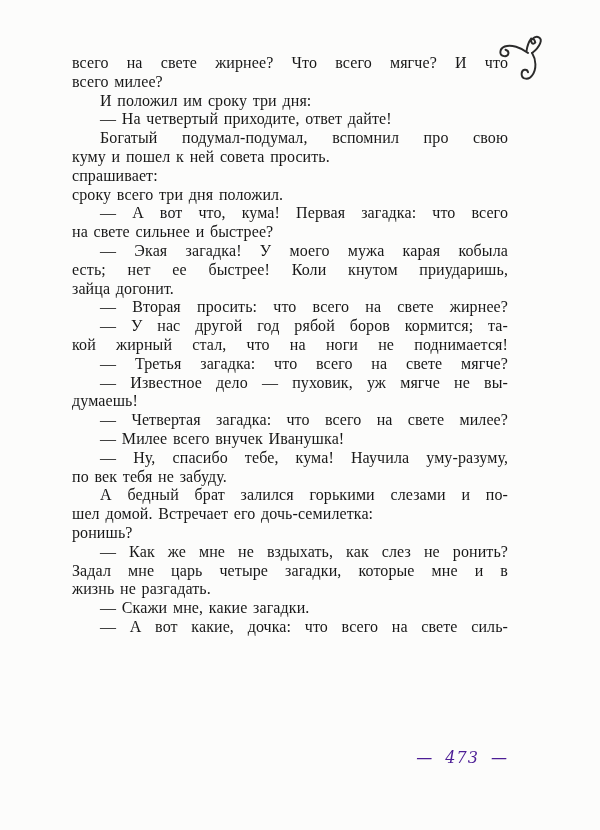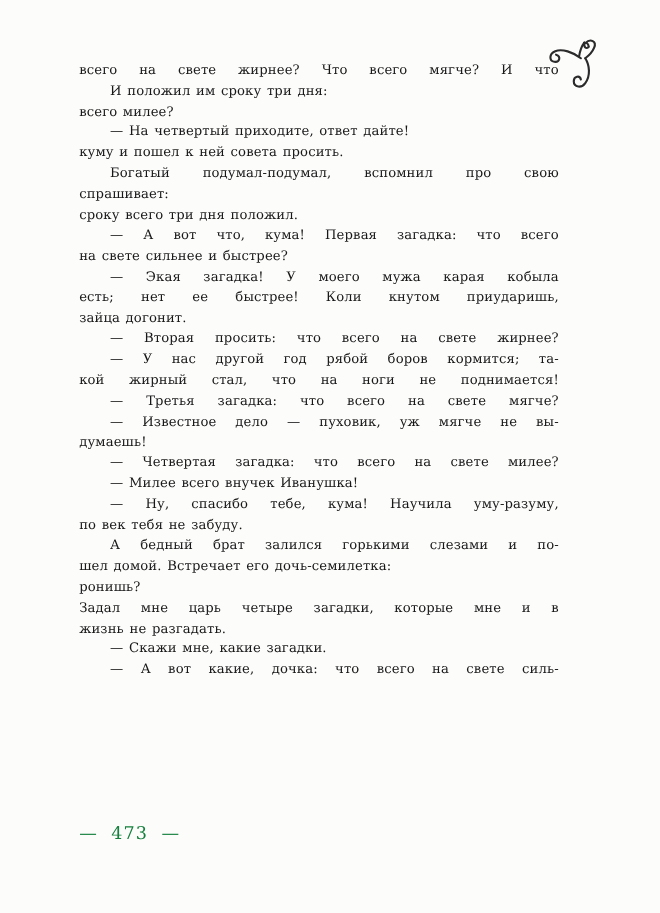--- a/index.html
+++ b/index.html
@@ -19,46 +19,48 @@
     background: #fcfcfb;
   }
   .text-block {
     position: absolute;
     left: 72px;
     top: 54px;
     width: 436px;
     color: #181818;
   }
   .line {
-    font-size: 12px;
+    font-size: 16px;
     line-height: 18.8px;
     height: 18.8px;
     white-space: nowrap;
     text-align: left;
     word-spacing: 0.10em;
     letter-spacing: 0.1px;
+    font-family: Liberation Serif, serif;
   }
   .line.just {
     white-space: normal;
     text-align: justify;
     text-align-last: justify;
   }
   .line.indent {
     text-indent: 28px;
   }
   .page-number {
     position: absolute;
     left: 72px;
     top: 748px;
     width: 436px;
-    text-align: left;
+    text-align: right;
     font-size: 16px;
+    font-style: italic;
     letter-spacing: 1px;
     word-spacing: 6px;
-    color: #15803d;
+    color: #4c1d95;
   }
   .ornament {
     position: absolute;
     left: 492px;
     top: 32px;
     width: 56px;
     height: 58px;
   }
   .ornament svg {
     width: 100%;
@@ -78,45 +80,46 @@
 
         <path d="M40,24 C41,17 43,12 46,8 C45,14 48,16 51,13 C50,9 48,8 47,9 C53,3 60,7 57,14 C55,19 51,23 47,26"></path>
 
         <path d="M47,26 C52,34 53,46 47,54 C43,60 34,59 34,52 C34,46 41,45 42,50"></path>
       </g>
     </svg>
   </span>
 
   <div class="text-block">
       <div class="line just">всего на свете жирнее? Что всего мягче? И что</div>
+      <div class="line">всего милее?</div>
       <div class="line indent">И положил им сроку три дня:</div>
-      <div class="line">всего милее?</div>
       <div class="line indent">— На четвертый приходите, ответ дайте!</div>
+      <div class="line indent just">Богатый подумал-подумал, вспомнил про свою</div>
       <div class="line">куму и пошел к ней совета просить.</div>
-      <div class="line indent just">Богатый подумал-подумал, вспомнил про свою</div>
       <div class="line">спрашивает:</div>
       <div class="line">сроку всего три дня положил.</div>
       <div class="line indent just">— А вот что, кума! Первая загадка: что всего</div>
       <div class="line">на свете сильнее и быстрее?</div>
       <div class="line indent just">— Экая загадка! У моего мужа карая кобыла</div>
       <div class="line just">есть; нет ее быстрее! Коли кнутом приударишь,</div>
       <div class="line">зайца догонит.</div>
       <div class="line indent just">— Вторая просить: что всего на свете жирнее?</div>
       <div class="line indent just">— У нас другой год рябой боров кормится; та-</div>
       <div class="line just">кой жирный стал, что на ноги не поднимается!</div>
       <div class="line indent just">— Третья загадка: что всего на свете мягче?</div>
       <div class="line indent just">— Известное дело — пуховик, уж мягче не вы-</div>
       <div class="line">думаешь!</div>
       <div class="line indent just">— Четвертая загадка: что всего на свете милее?</div>
       <div class="line indent">— Милее всего внучек Иванушка!</div>
       <div class="line indent just">— Ну, спасибо тебе, кума! Научила уму-разуму,</div>
       <div class="line">по век тебя не забуду.</div>
       <div class="line indent just">А бедный брат залился горькими слезами и по-</div>
       <div class="line">шел домой. Встречает его дочь-семилетка:</div>
       <div class="line">ронишь?</div>
+      <div class="line indent just">— Как же мне не вздыхать, как слез не ронить?</div>
       <div class="line just">Задал мне царь четыре загадки, которые мне и в</div>
       <div class="line">жизнь не разгадать.</div>
       <div class="line indent">— Скажи мне, какие загадки.</div>
       <div class="line indent just">— А вот какие, дочка: что всего на свете силь-</div>
     </div>
 
   <div class="page-number">— 473 —</div>
 
 </div>
 

